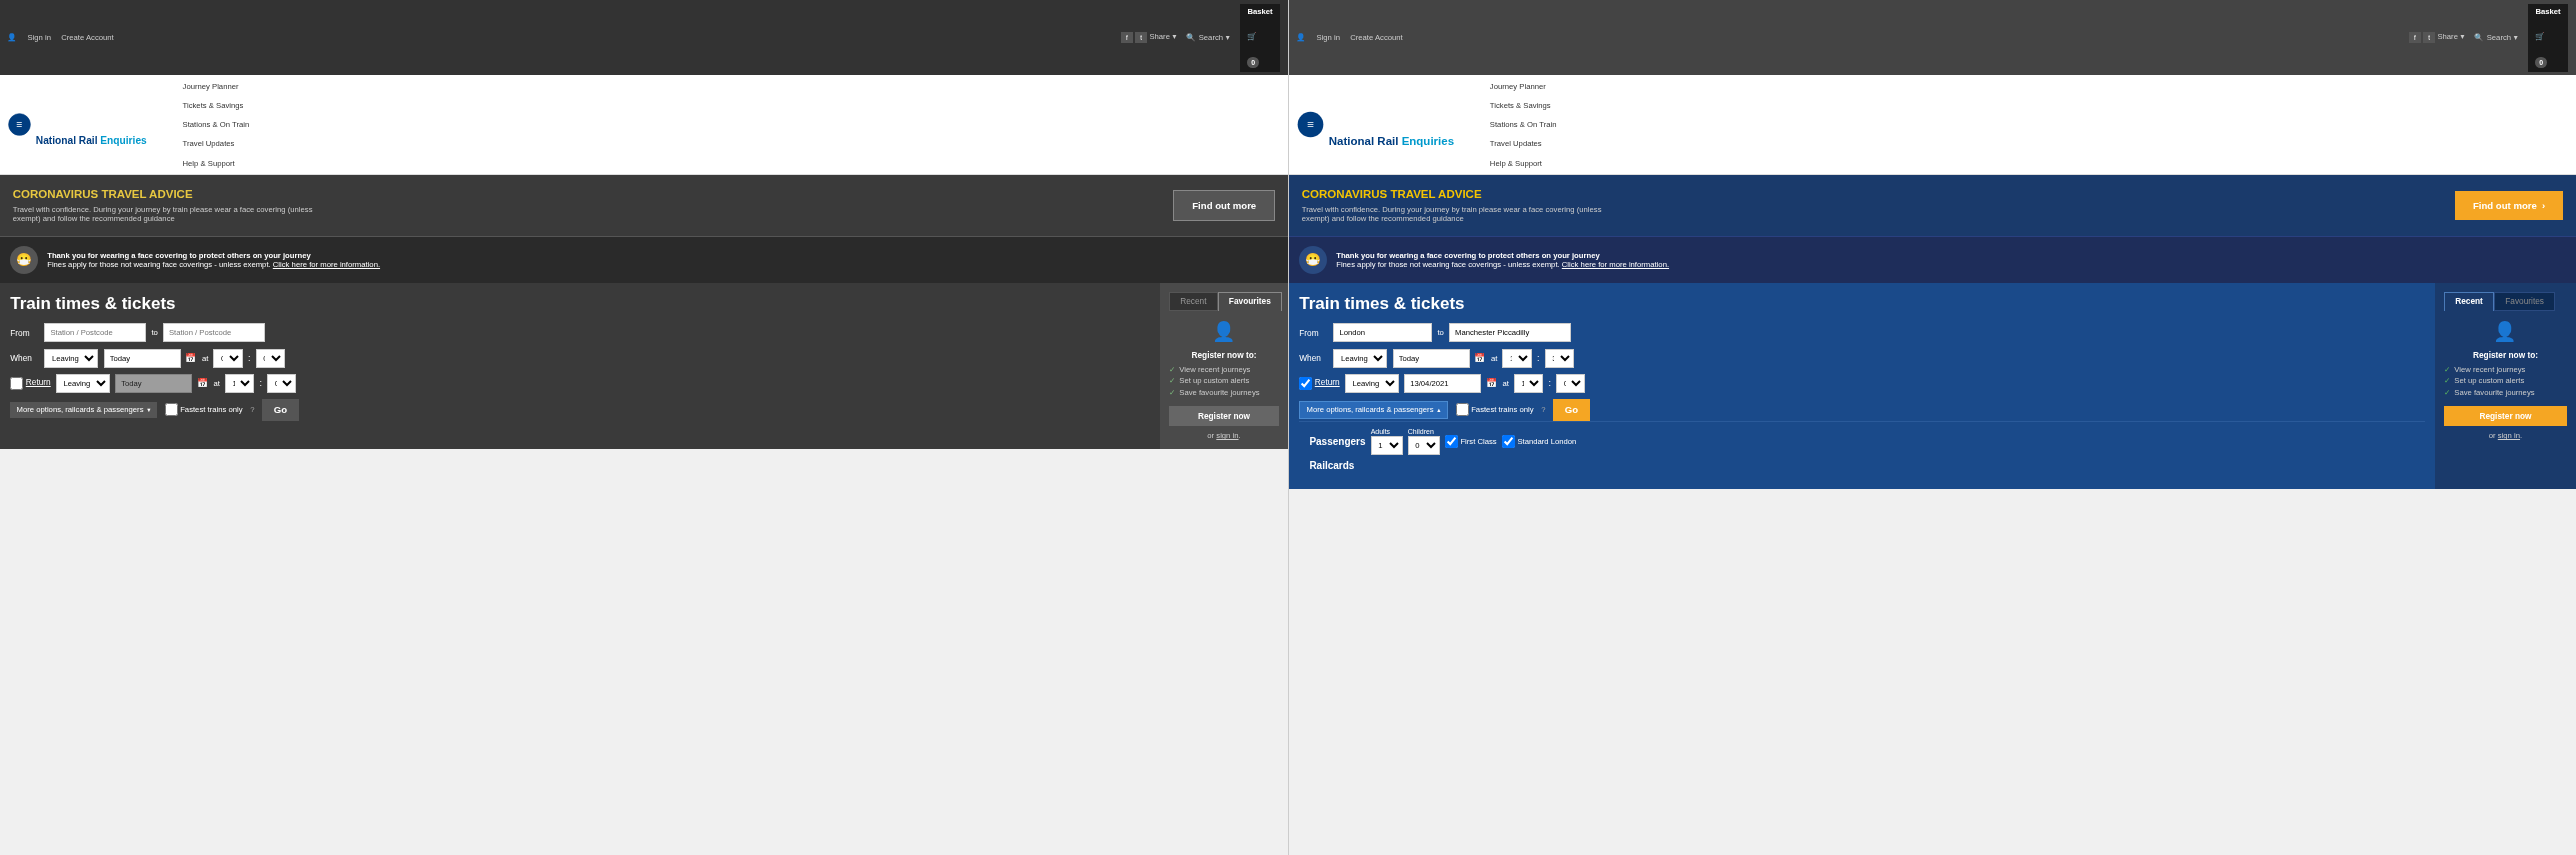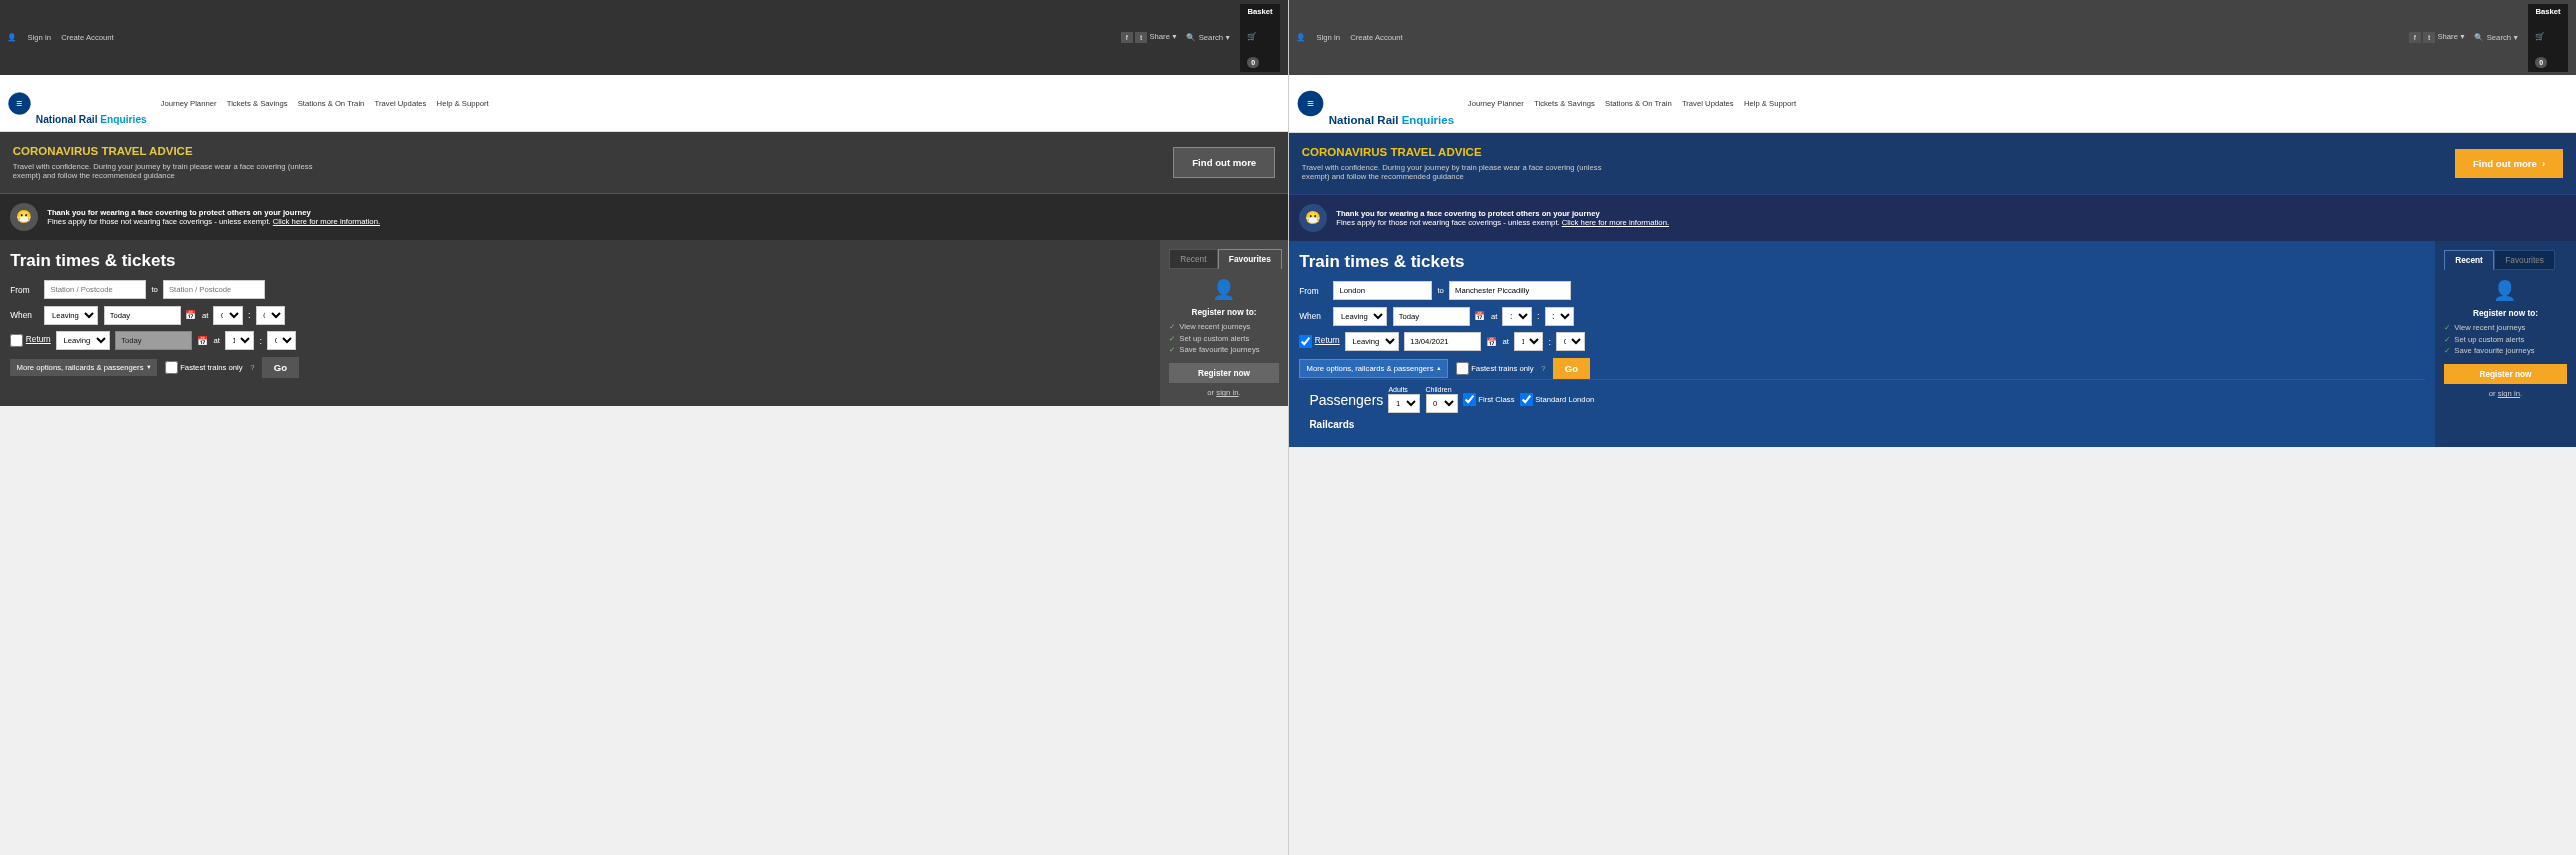--- a/index.html
+++ b/index.html
@@ -19,21 +19,21 @@
     .basket-circle { background: #555; border-radius: 50%; width: 11.5px; height: 11.5px; display: flex; align-items: center; justify-content: center; font-size: 7px; }
     .top-bar a { color: #ccc; text-decoration: none; }
     .social-icons { display: flex; gap: 2.6px; }
     .social-icon { width: 11.5px; height: 11.5px; background: #555; display: flex; align-items: center; justify-content: center; font-size: 6.4px; color: white; }
 
     
     .nav-bar { background: white; display: flex; align-items: center; padding: 6.4px 7.7px; gap: 12.8px; border-bottom: 0.6px solid #ddd; }
     .nav-logo { display: flex; align-items: center; gap: 5.1px; font-size: 10.2px; font-weight: bold; }
     .nav-logo-text { color: #003d80; margin-top: 32px; }
     .nav-logo-text span { color: #0099cc; }
-    .nav-links { display: flex; gap: 10.2px; margin-left: 1px; }
+    .nav-links { display: flex; gap: 10.2px; margin-left: 23px; flex-direction: column; }
     .nav-links a { color: #333; text-decoration: none; font-size: 7.7px; font-weight: 500; }
 
     
     .covid-banner-dark { background: #3a3a3a; color: white; padding: 12.8px 12.8px; display: flex; align-items: center; justify-content: space-between; }
     .covid-banner-blue { background: #1a3a6b; color: white; padding: 12.8px 12.8px; display: flex; align-items: center; justify-content: space-between; }
     .covid-title-dark { color: #e8c840; font-size: 11.5px; font-weight: bold; margin-bottom: 5.1px; }
     .covid-title-blue { color: #f5c400; font-size: 11.5px; font-weight: bold; margin-bottom: 5.1px; }
     .covid-text { font-size: 7.7px; color: #ccc; max-width: 320px; }
     .covid-text-blue { font-size: 7.7px; color: #ccc; max-width: 320px; }
     .find-out-btn-dark { background: #555; color: white; border: 0.6px solid #888; padding: 9px 18px; font-size: 9.6px; font-weight: bold; cursor: pointer; white-space: nowrap; }
@@ -91,21 +91,21 @@
     .register-list li { font-size: 7.7px; color: #ccc; margin-bottom: 2.6px; display: flex; align-items: center; gap: 3.8px; }
     .register-list li .check { color: #7cb97c; }
     .register-list-blue li .check { color: #5cb85c; }
     .register-btn-dark { background: #666; color: white; border: none; padding: 5.1px 12.8px; font-size: 8.3px; font-weight: bold; cursor: pointer; width: 100%; margin-bottom: 5.1px; }
     .register-btn-blue { background: #f5a623; color: white; border: none; padding: 5.1px 12.8px; font-size: 8.3px; font-weight: bold; cursor: pointer; width: 100%; margin-bottom: 5.1px; }
     .sign-in-text { font-size: 7.7px; color: #ccc; }
     .sign-in-text a { color: #ccc; }
 
     
     .passengers-row { display: flex; align-items: center; gap: 5.1px; margin-bottom: 5.1px; }
-    .passengers-label { color: white; font-size: 14px; font-weight: normal; min-width: 51px; }
+    .passengers-label { color: white; font-size: 10px; font-weight: bold; min-width: 51px; }
     .pass-col { display: flex; flex-direction: column; align-items: flex-start; gap: 1.3px; }
     .pass-col-label { color: white; font-size: 7px; }
     .first-class-label { color: white; font-size: 7.7px; display: flex; align-items: center; gap: 2.6px; }
     .railcards-label { color: white; font-size: 10px; font-weight: bold; margin-top: 2.6px; }
 
     .panel-right .top-bar { background: #444; }
     .panel-right .nav-bar { background: white; }
 
     .form-options-row { display: flex; align-items: center; gap: 7.7px; margin-top: 5.1px; margin-bottom: 0; flex-wrap: wrap; }
 

